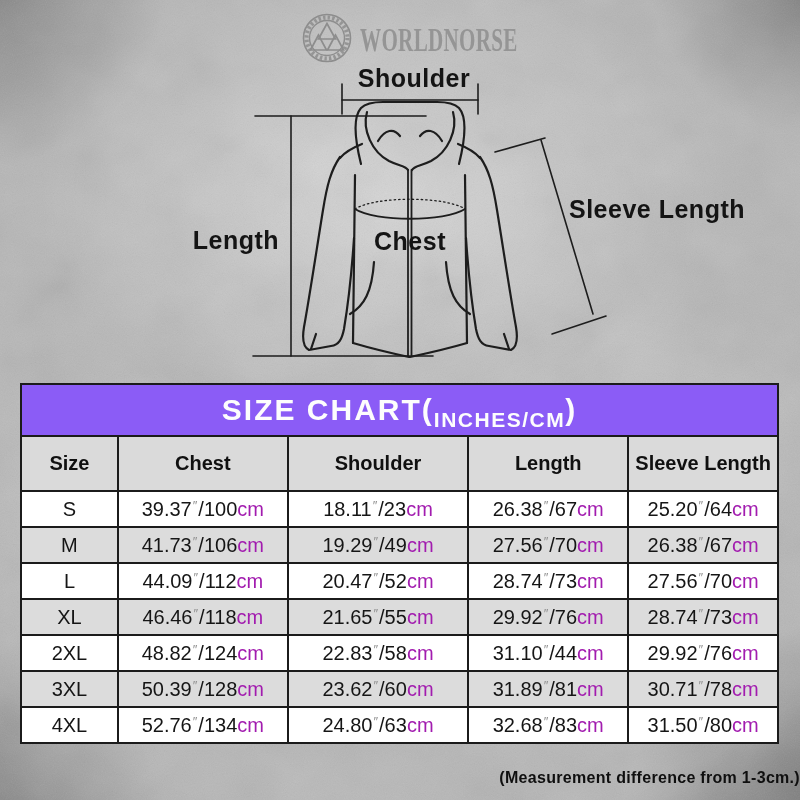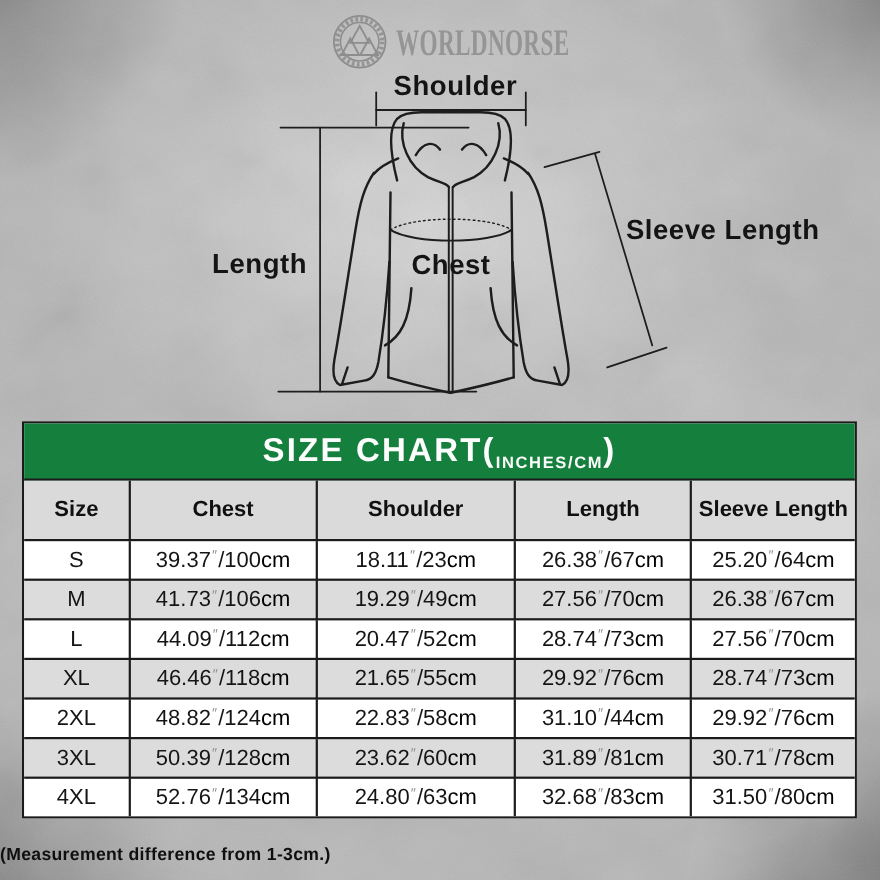--- a/index.html
+++ b/index.html
@@ -27,38 +27,38 @@
   .diagram svg{position:absolute;left:0;top:0;}
   .dlabel{position:absolute;font-weight:700;font-size:25px;color:#141414;letter-spacing:.5px;
     text-align:center;white-space:nowrap;line-height:1;}
   .lbl-shoulder{left:340px;top:66px;width:148px;}
   .lbl-length{left:186px;top:228px;width:100px;}
   .lbl-chest{left:360px;top:229px;width:100px;}
   .lbl-sleeve{left:566px;top:197px;width:182px;}
   
   .chart-panel{position:absolute;left:20px;top:383px;width:759px;z-index:2;
     border:2px solid #1b1b1b;background:#fff;box-sizing:border-box;}
-  .chart-title{height:50px;background:#15803d;border-bottom:2px solid #1b1b1b;
+  .chart-title{height:50px;background:#8b5cf6;border-bottom:2px solid #1b1b1b;
     display:flex;align-items:center;justify-content:center;color:#fdfdfd;
     font-weight:700;letter-spacing:2px;}
   .chart-title .big{font-size:30px;}
-  .chart-title .small{font-size:15px;letter-spacing:1.5px;margin-top:20px;}
+  .chart-title .small{font-size:21px;letter-spacing:1.5px;margin-top:20px;}
   .sc-table{width:100%;border-collapse:collapse;table-layout:fixed;}
   .sc-table th{height:53px;background:#dadada;font-weight:700;font-size:20px;color:#101010;}
   .sc-table td{height:34px;font-size:20px;color:#151515;}
   .sc-table th,.sc-table td{border:2px solid #1b1b1b;text-align:center;vertical-align:middle;padding:0;}
   .sc-table tr>*:first-child{border-left:0;}
   .sc-table tr>*:last-child{border-right:0;}
   .sc-table thead th{border-top:0;}
   .sc-table tbody tr:last-child td{border-bottom:0;}
   .sc-table tbody tr.shade td{background:#dcdcdc;}
   .sc-table tbody tr.plain td{background:#ffffff;}
-  .unit{color:#000000;}
+  .unit{color:#a21caf;}
   .mark{font-size:13px;vertical-align:6px;margin:0 1px;color:#8f8f8f;}
-  .note{position:absolute;left:0;top:769px;width:800px;text-align:left;z-index:2;
+  .note{position:absolute;left:0;top:769px;width:800px;text-align:right;z-index:2;
     font-weight:700;font-size:16px;color:#0f0f0f;letter-spacing:.3px;}
 </style>
 </head>
 <body>
 
 <div class="page">
 
   <svg class="noise" width="800" height="800">
     <defs>
       <filter id="blotch" x="0" y="0" width="100%" height="100%">

